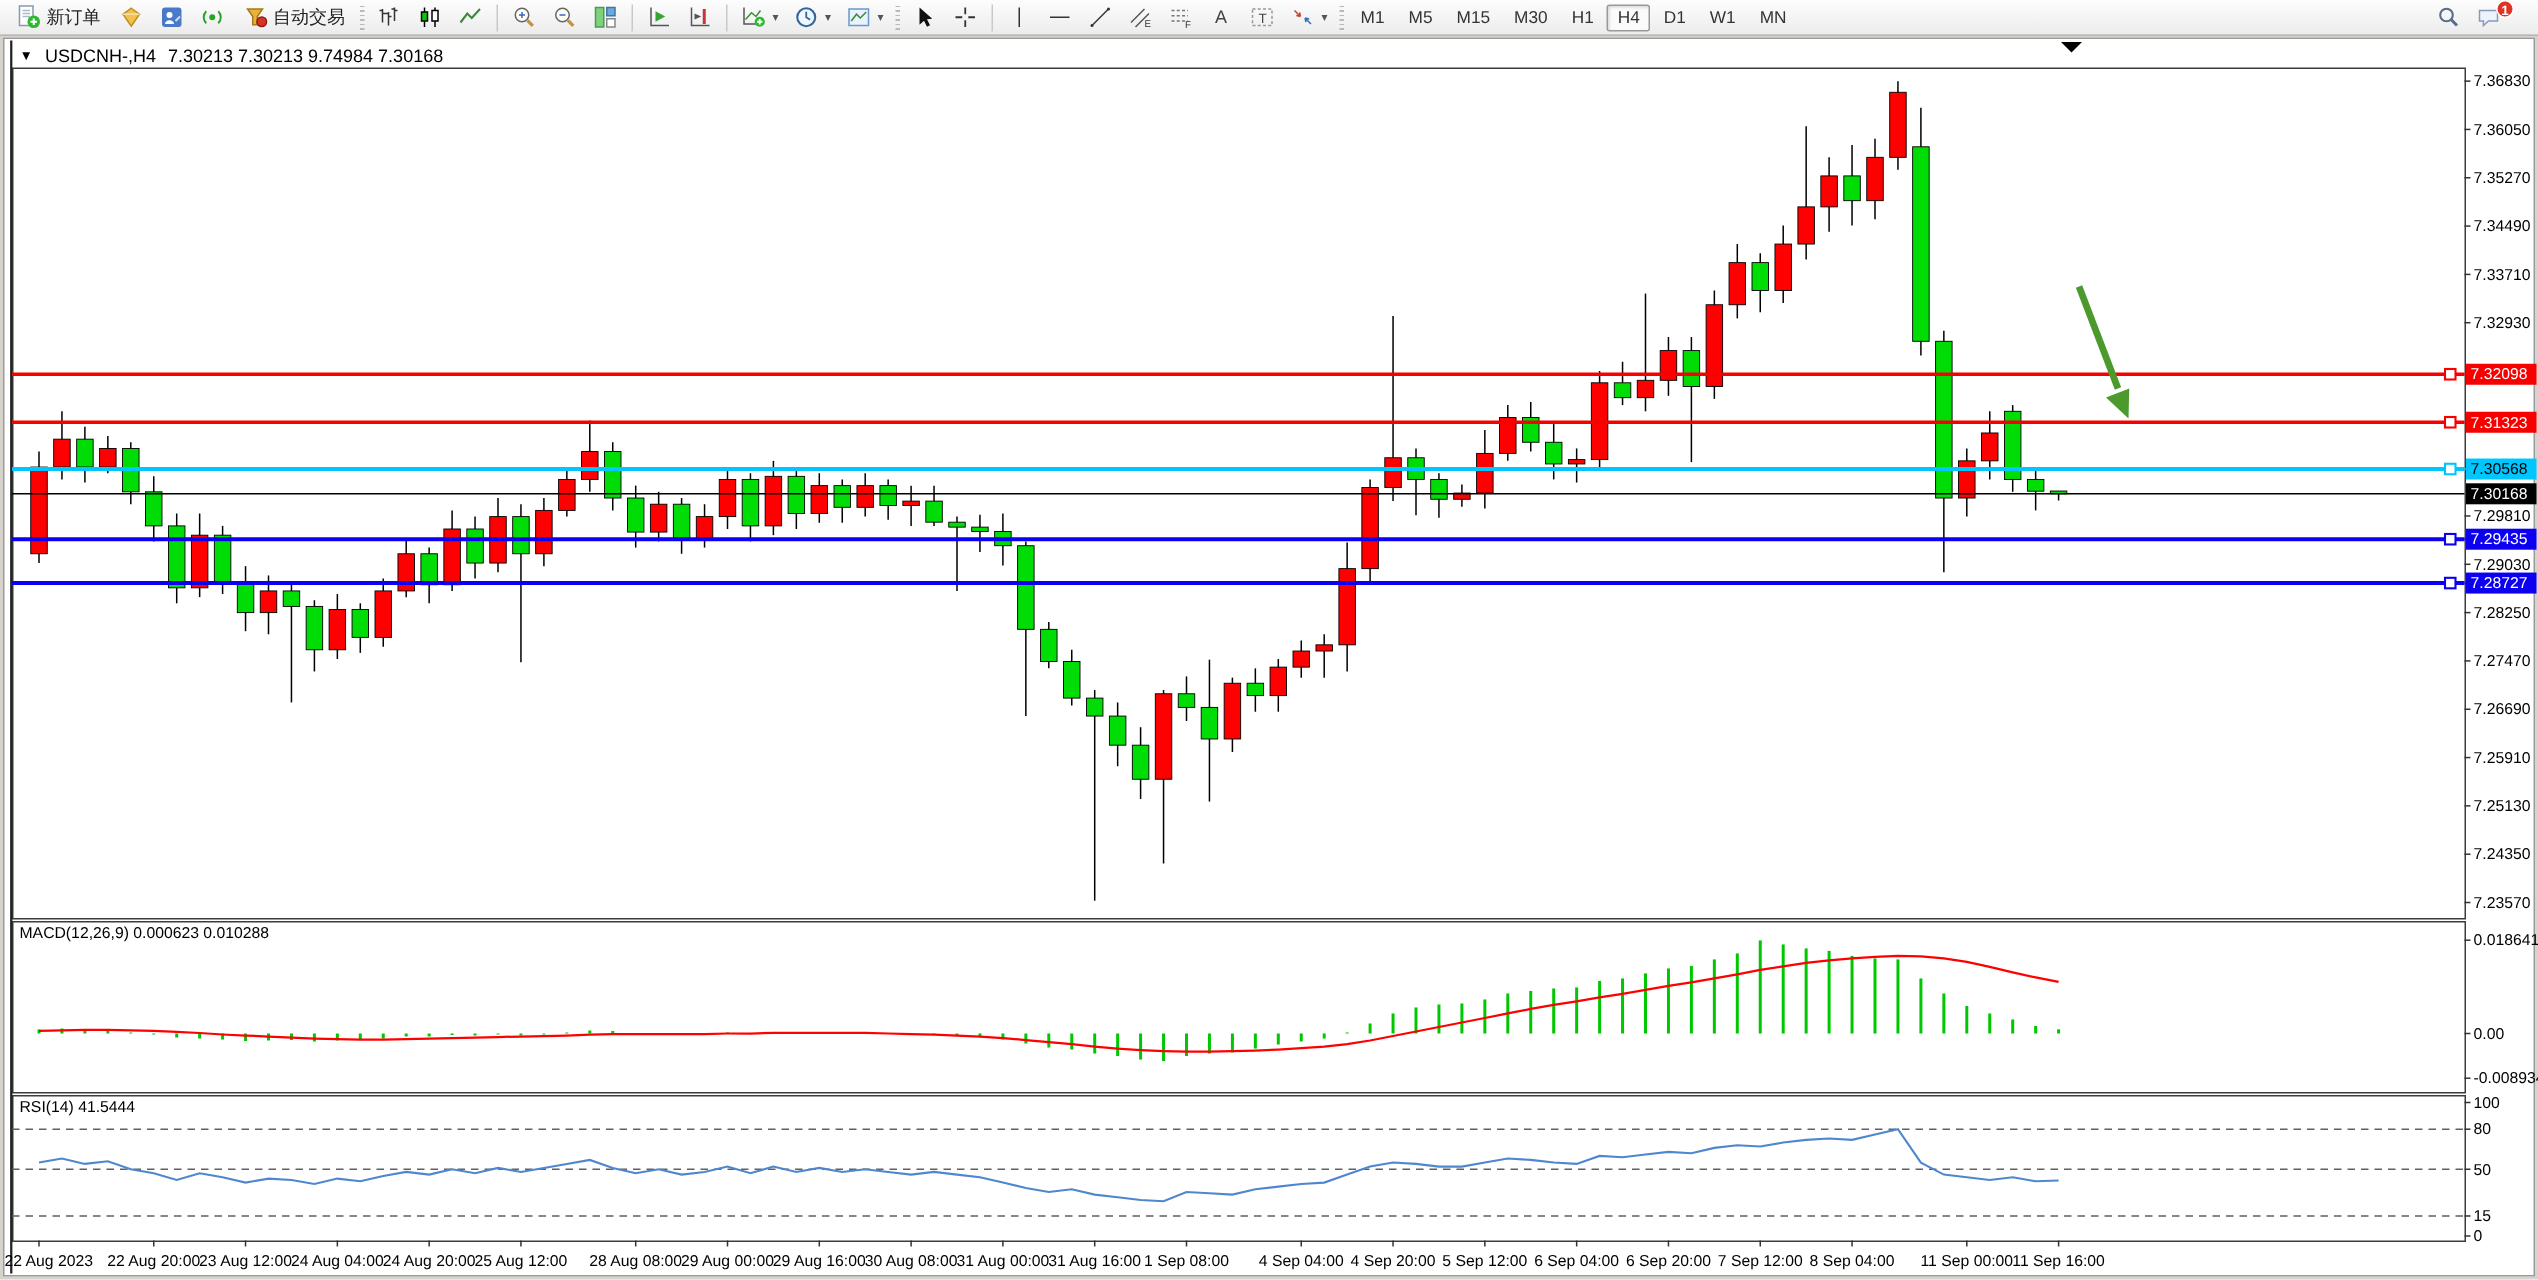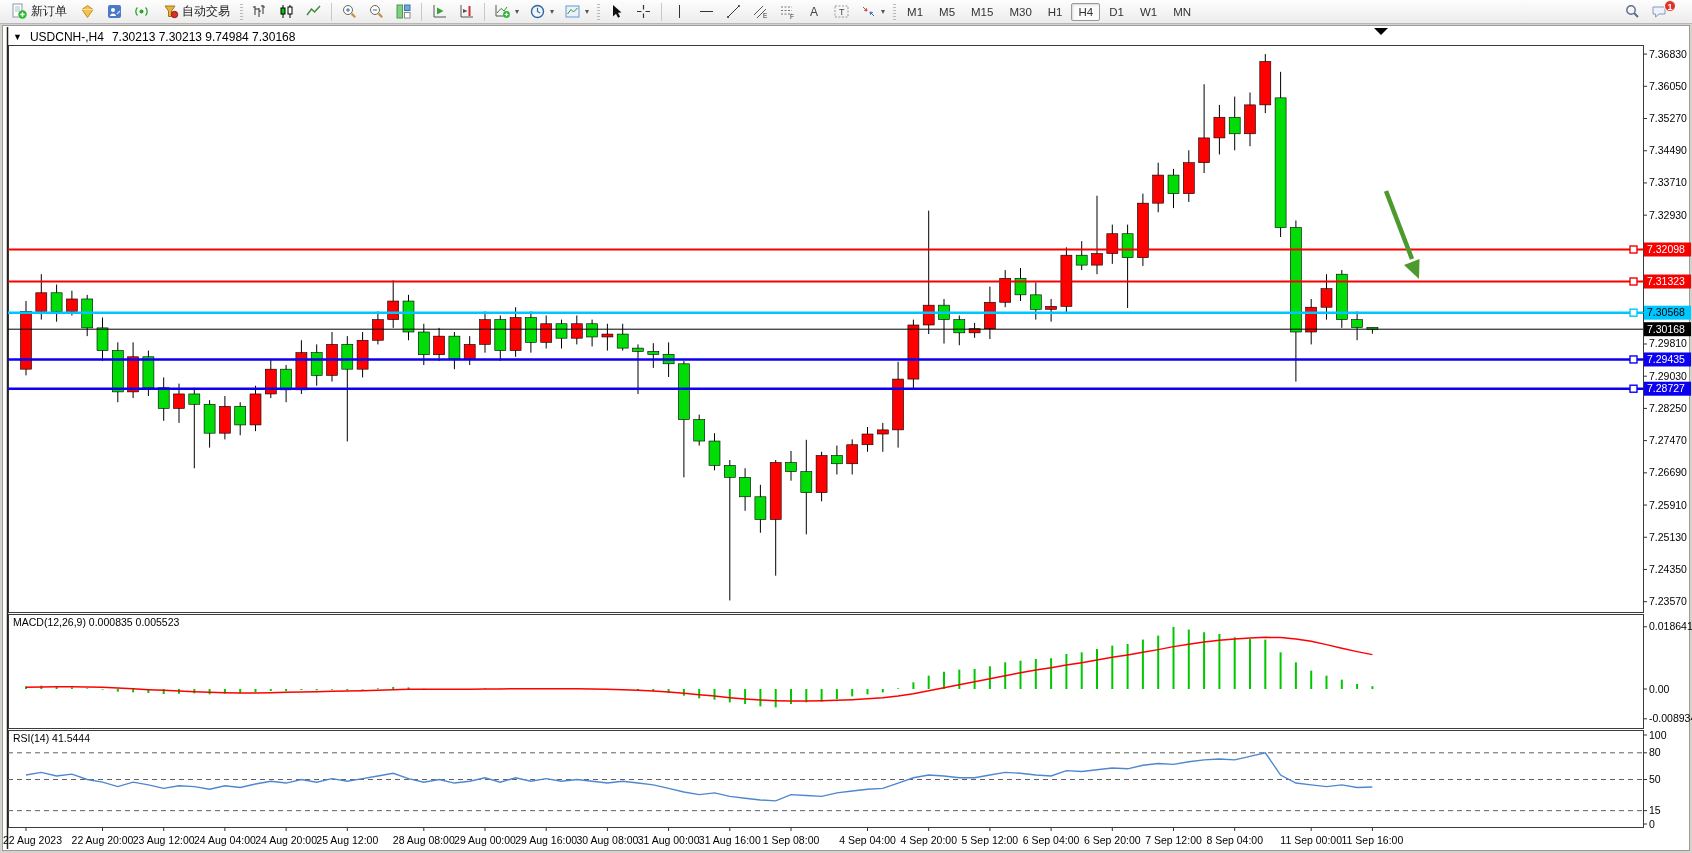--- a/index.html
+++ b/index.html
@@ -299,21 +299,21 @@
     <span class="badge">1</span>
   </span>
 </div>
 
 <div class="chart-window">
   <div class="chart-title">
     <span class="tri">▼</span>
     <span>USDCNH-,H4</span>
     <span>7.30213 7.30213 9.74984 7.30168</span>
   </div>
-  <div class="ind-label" id="macd-label">MACD(12,26,9) 0.000835 0.005523</div>
+  <div class="ind-label" id="macd-label">MACD(12,26,9) 0.000623 0.010288</div>
   <div class="ind-label" id="rsi-label">RSI(14) 41.5444</div>
 </div>
 <svg id="chart-svg" width="1692" height="853" viewBox="0 0 1692 853">
     <rect x="8.5" y="45.5" width="1635" height="567" fill="#ffffff" stroke="#3c3c3c" stroke-width="1"></rect>
     <rect x="8.5" y="614.5" width="1635" height="114" fill="#ffffff" stroke="#3c3c3c" stroke-width="1"></rect>
     <rect x="8.5" y="730.5" width="1635" height="97" fill="#ffffff" stroke="#3c3c3c" stroke-width="1"></rect>
     <line x1="7.5" y1="27" x2="7.5" y2="849" stroke="#222" stroke-width="1.5"></line>
     <g>
       <line x1="26" y1="301.03787327020916" x2="26" y2="375.3714493809186" stroke="#000000" stroke-width="1"></line>
       <rect x="20.5" y="311.36198106336445" width="11" height="57.81500364166169" fill="#ff0000" stroke="#000" stroke-width="0.6"></rect>

